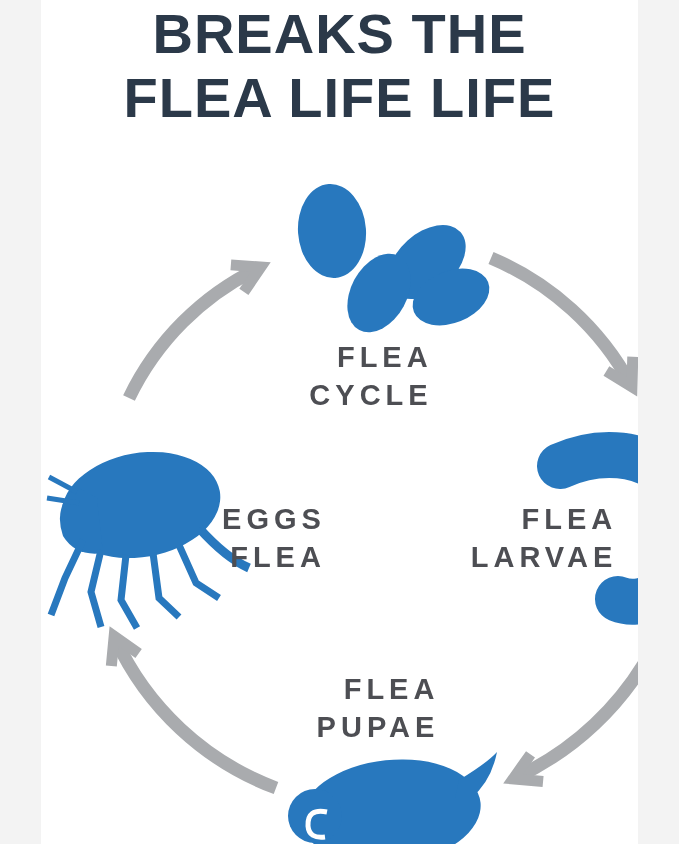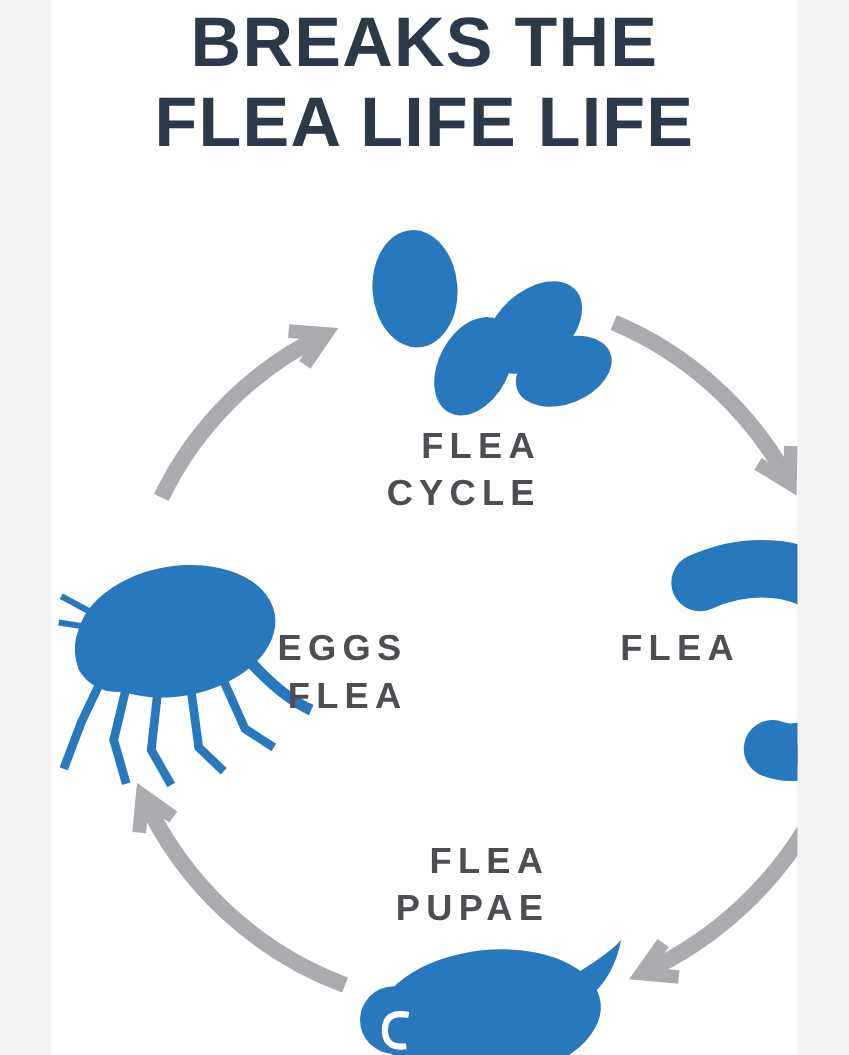--- a/index.html
+++ b/index.html
@@ -121,20 +121,21 @@
     </g>
   </svg>
 
   <div class="stage-label" style="left:330px;top:338px;">
     <div>FLEA</div>
     <div>CYCLE</div>
   </div>
 
   <div class="stage-label" style="left:503px;top:500px;">
     <div>FLEA</div>
+    <div>LARVAE</div>
   </div>
 
   <div class="stage-label" style="left:337px;top:670px;">
     <div>FLEA</div>
     <div>PUPAE</div>
   </div>
 
   <div class="stage-label" style="left:233px;top:500px;">
     <div>EGGS</div>
     <div>FLEA</div>

